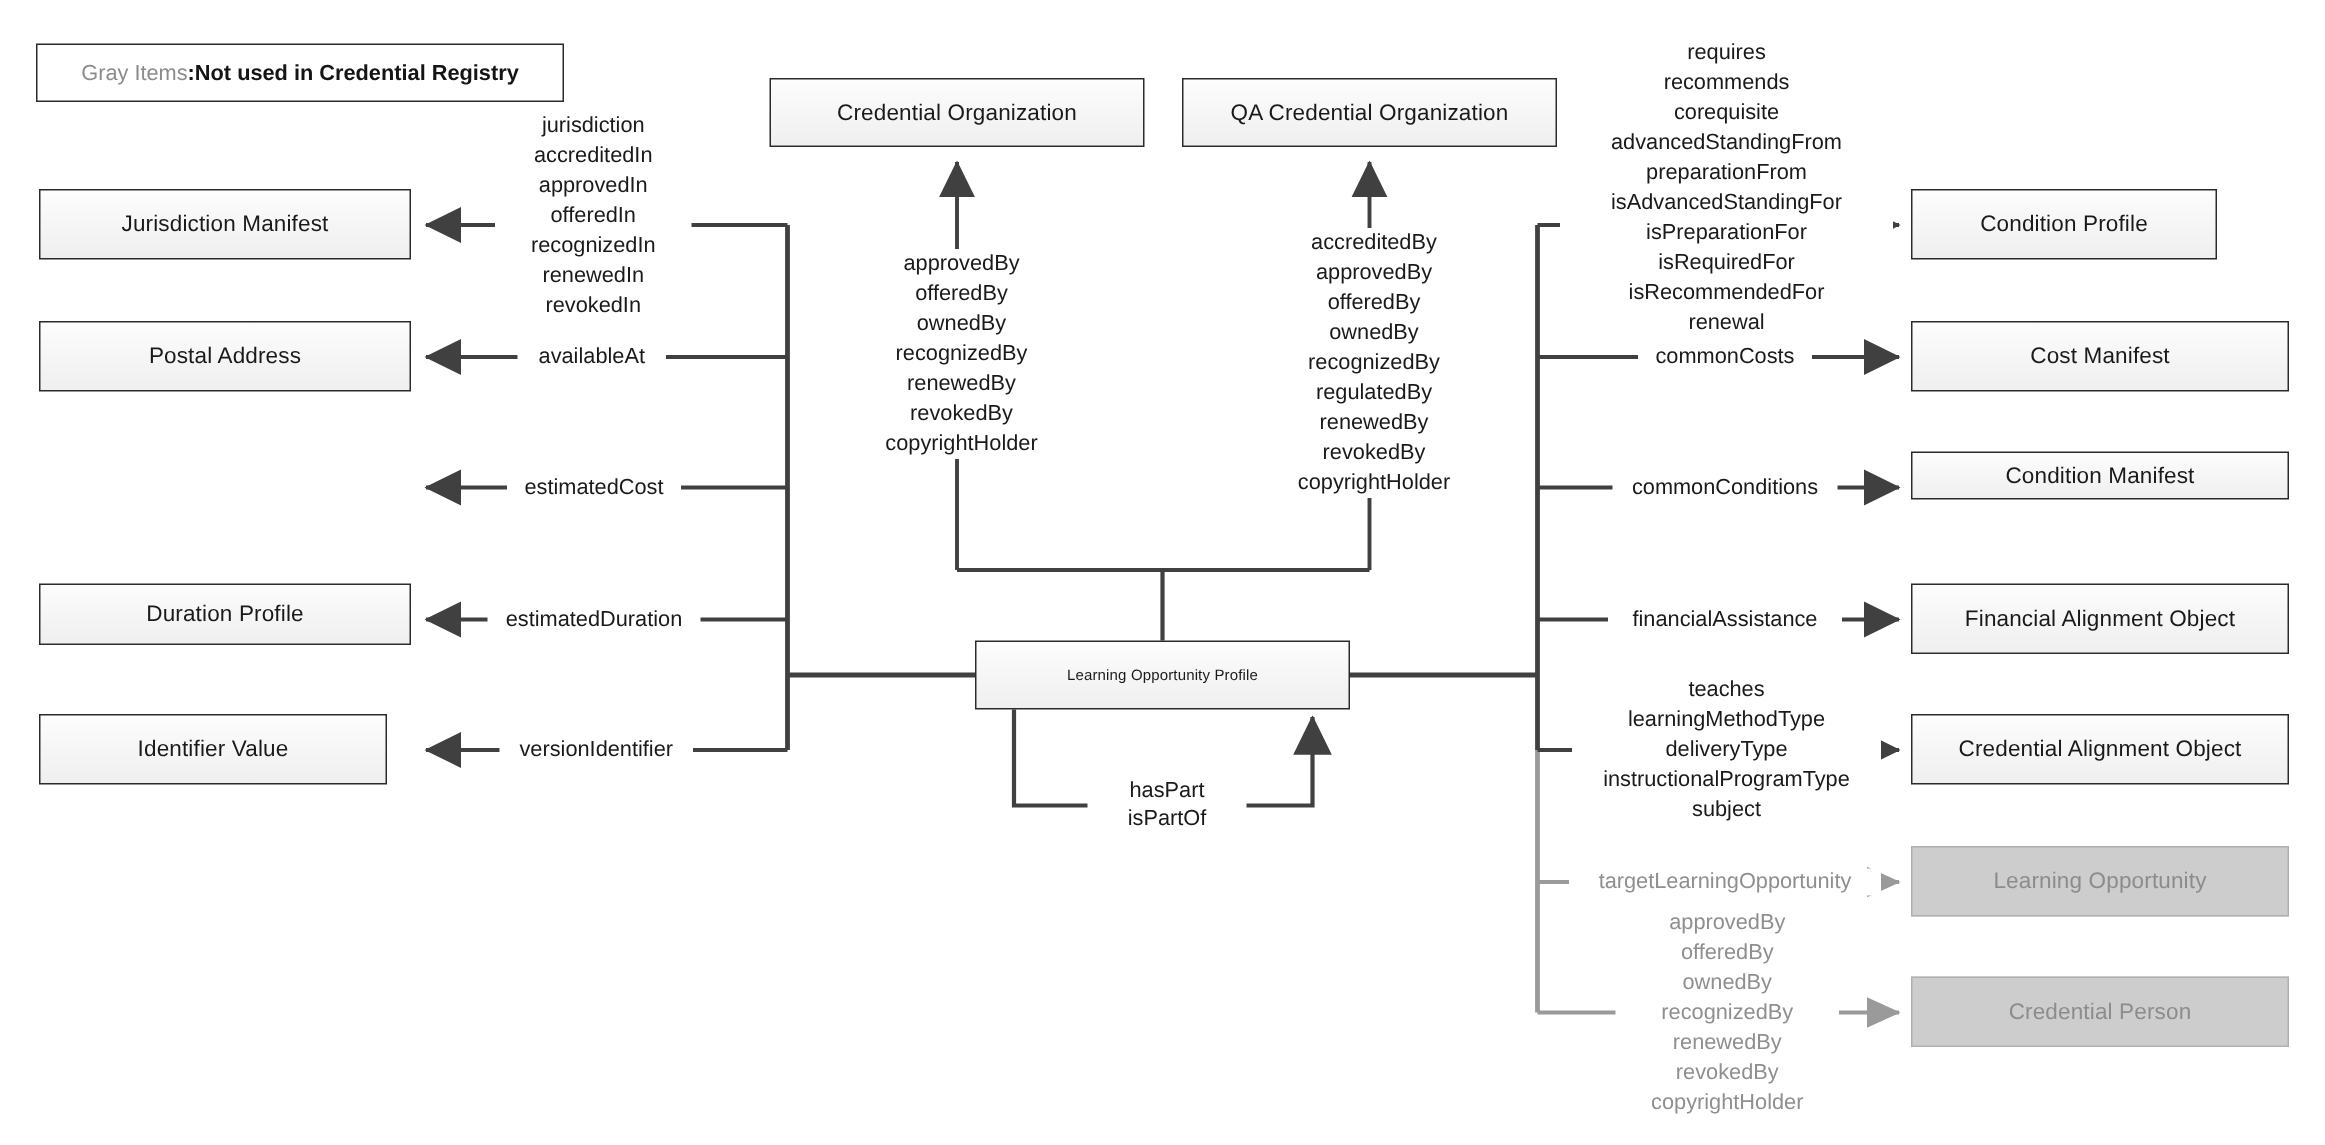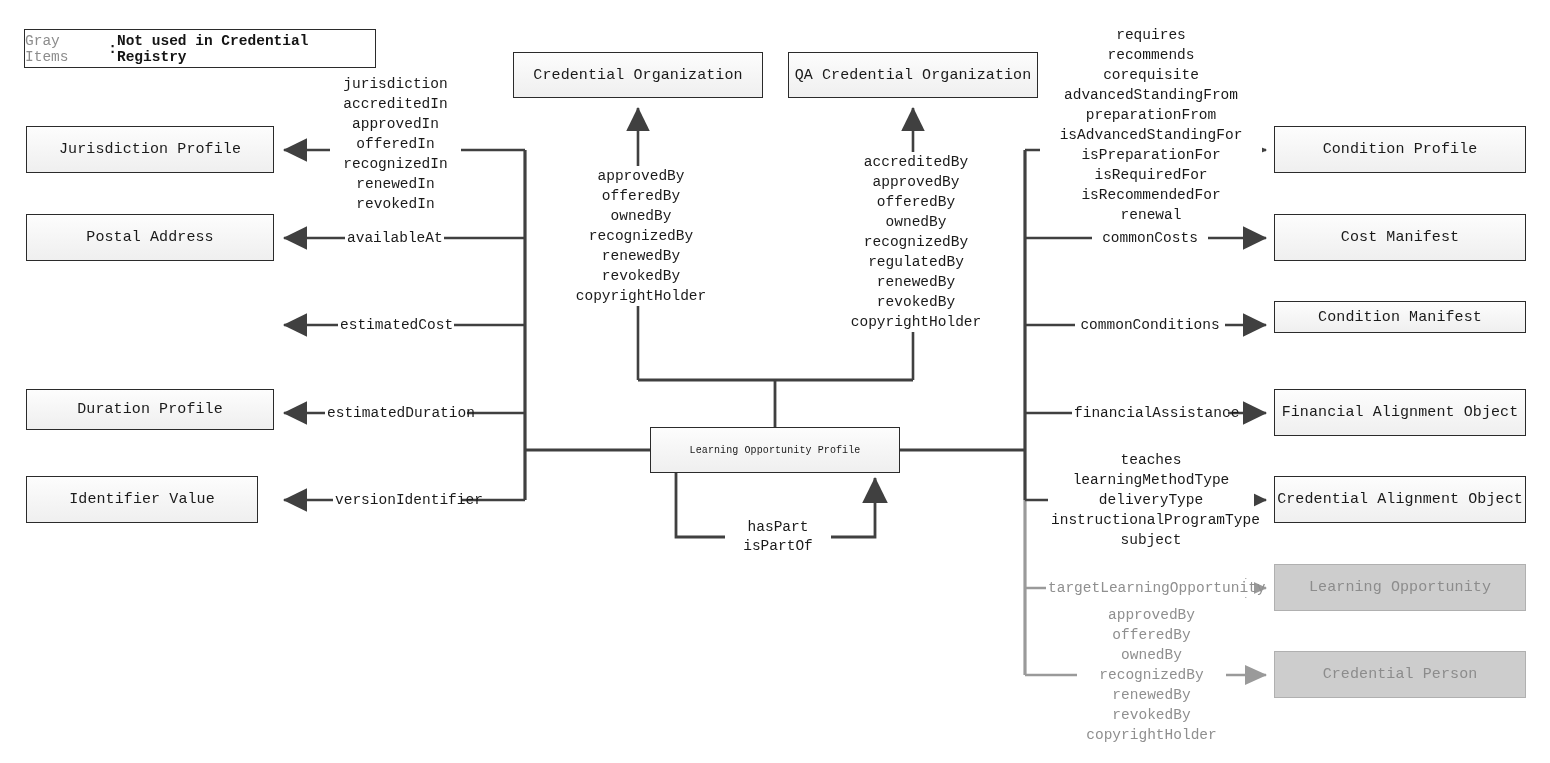--- a/index.html
+++ b/index.html
@@ -5,21 +5,21 @@
   html, body {
     margin: 0;
     padding: 0;
     background: #ffffff;
   }
   #canvas {
     position: relative;
     width: 1550px;
     height: 763px;
     background: #ffffff;
-    font-family: Liberation Mono, monospace;
+    font-family: Liberation Sans, sans-serif;
     overflow: hidden;
     border-radius: 22px;
   }
   svg.wires {
     position: absolute;
     left: 0;
     top: 0;
     width: 1550px;
     height: 763px;
     pointer-events: none;
@@ -140,21 +140,21 @@
     <path d="M1025,675 L1266,675" stroke="#9a9a9a" stroke-width="2.6" fill="none" marker-end="url(#arrGray)"></path>
   </svg>
 
   <div class="legend" style="left:24px; top:29px; width:352px; height:39px;">
     <span class="key">Gray Items</span>
       <span class="val">: </span>
       <span class="val">Not used in Credential Registry</span>
   </div>
 
   <div class="node" style="left:26px; top:126px; width:248px; height:47px;">
-    <span>Jurisdiction Profile</span>
+    <span>Jurisdiction Manifest</span>
   </div>
   <div class="node" style="left:26px; top:214px; width:248px; height:47px;">
     <span>Postal Address</span>
   </div>
   <div class="node" style="left:26px; top:389px; width:248px; height:41px;">
     <span>Duration Profile</span>
   </div>
   <div class="node" style="left:26px; top:476px; width:232px; height:47px;">
     <span>Identifier Value</span>
   </div>
@@ -163,21 +163,21 @@
     <span>Credential Organization</span>
   </div>
   <div class="node" style="left:788px; top:52px; width:250px; height:46px;">
     <span>QA Credential Organization</span>
   </div>
 
   <div class="node" style="left:650px; top:427px; width:250px; height:46px; font-size:10px;">
     <span>Learning Opportunity Profile</span>
   </div>
 
-  <div class="node" style="left:1274px; top:126px; width:252px; height:47px;">
+  <div class="node" style="left:1274px; top:126px; width:204px; height:47px;">
     <span>Condition Profile</span>
   </div>
   <div class="node" style="left:1274px; top:214px; width:252px; height:47px;">
     <span>Cost Manifest</span>
   </div>
   <div class="node" style="left:1274px; top:301px; width:252px; height:32px;">
     <span>Condition Manifest</span>
   </div>
   <div class="node" style="left:1274px; top:389px; width:252px; height:47px;">
     <span>Financial Alignment Object</span>

